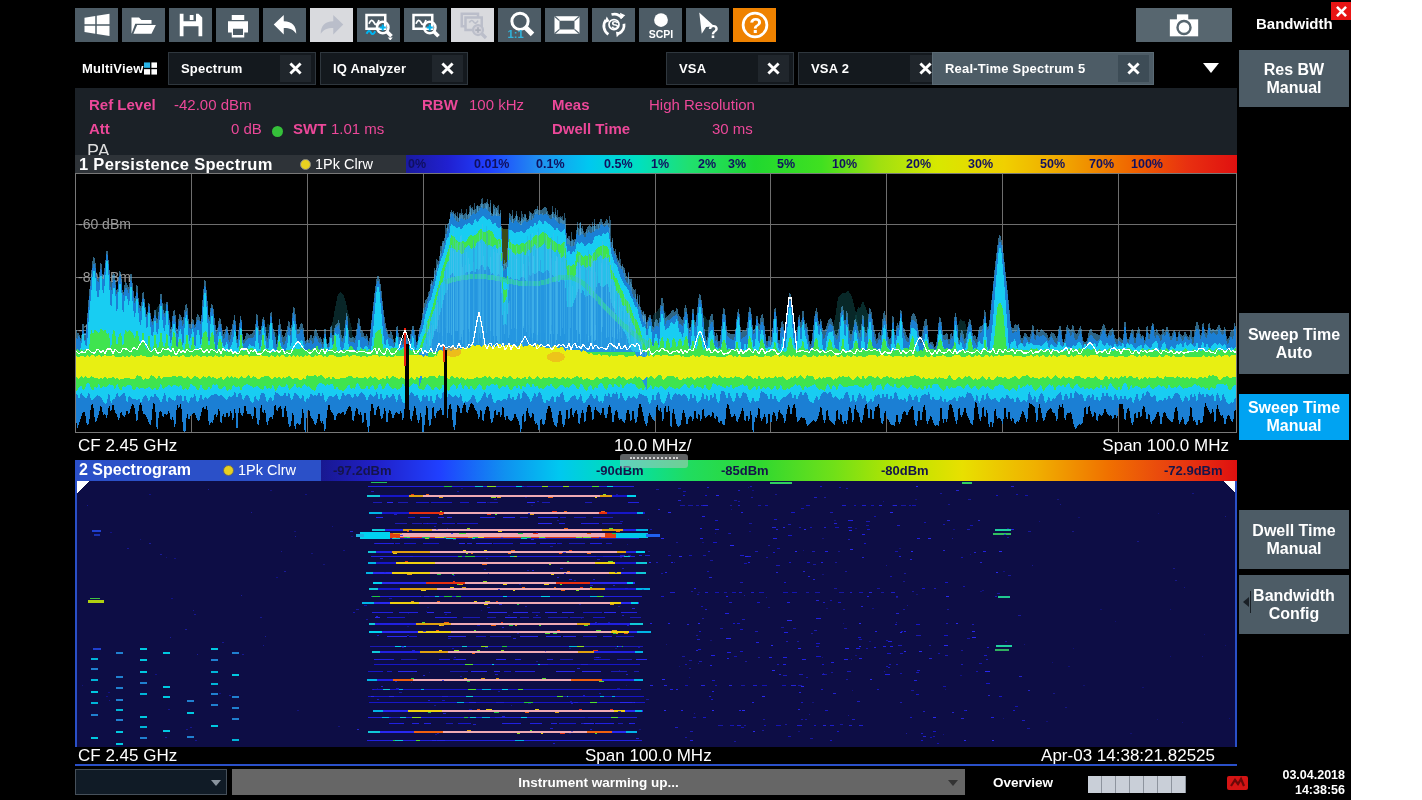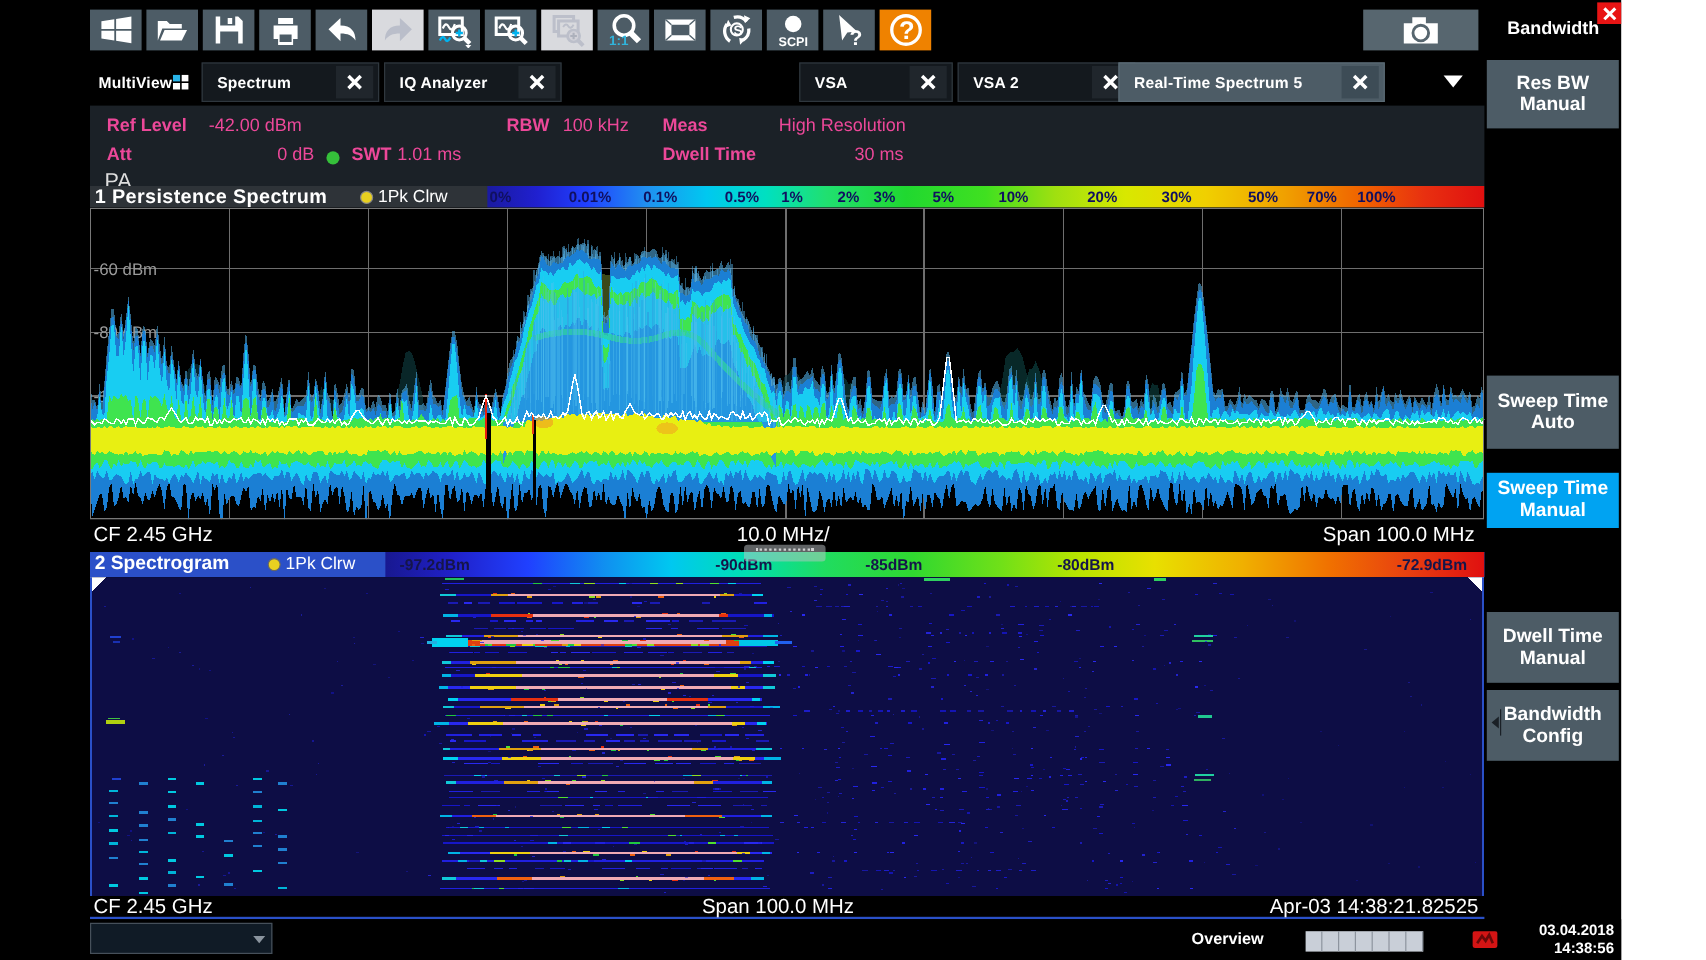--- a/index.html
+++ b/index.html
@@ -1958,29 +1958,30 @@
         <rect x="695" y="1" width="22" height="2" fill="#30d060"></rect>
         <rect x="887" y="1" width="10" height="2" fill="#30d060"></rect>
         <path d="M0,0 L14,0 L0,14 Z" fill="#fff"></path>
         <path d="M1162,0 L1148,0 L1162,14 Z" fill="#fff"></path>
         <rect x="0" y="0" width="2" height="266" fill="#2a50c8"></rect>
         <rect x="1160" y="0" width="2" height="266" fill="#2a50c8"></rect>
       </svg></div>
 <div class="cfb" style="top:747px;height:19px;border-bottom:2px solid #2a50c8">
  <span style="position:absolute;left:3px;top:-1px">CF 2.45 GHz</span>
  <span style="position:absolute;left:510px;top:-1px">Span 100.0 MHz</span>
- <span style="position:absolute;right:5px;top:-1px">Apr-03 14:38:21.82525</span>
+ <span style="position:absolute;right:22px;top:-1px">Apr-03 14:38:21.82525</span>
 </div>
 <div style="position:absolute;left:620px;top:454px;width:68px;height:14px;background:rgba(190,195,200,0.5);border-radius:3px;z-index:5">
  <div style="margin:3px 10px;border-top:2px dotted rgba(255,255,255,0.7)"></div>
     </div>
 <div style="position:absolute;left:0px;top:766px;width:1351px;height:34px;background:#000">
       <div style="position:absolute;left:75px;top:3px;width:152px;height:26px;background:#101b26;border:1px solid #46505a">
         <div style="position:absolute;right:5px;top:10px;width:0;height:0;border-left:5px solid transparent;border-right:5px solid transparent;border-top:6px solid #8a949e"></div>
       </div>
+      <div style="position:absolute;left:232px;top:3px;width:733px;height:26px;background:#666;color:#fff;font-size:13.5px;font-weight:bold;display:flex;align-items:center;justify-content:center">Instrument warming up...<div style="position:absolute;right:7px;top:11px;width:0;height:0;border-left:5px solid transparent;border-right:5px solid transparent;border-top:6px solid #333"></div></div>
       <div style="position:absolute;left:993px;top:9px;color:#fff;font-size:13.5px;font-weight:bold">Overview</div>
       <div style="position:absolute;left:1088px;top:10px;width:98px;height:17px;background:#c9cfd8;display:flex">
         <div style="flex:1;border-right:1px solid #8d949e"></div>
         <div style="flex:1;border-right:1px solid #8d949e"></div>
         <div style="flex:1;border-right:1px solid #8d949e"></div>
         <div style="flex:1;border-right:1px solid #8d949e"></div>
         <div style="flex:1;border-right:1px solid #8d949e"></div>
         <div style="flex:1;border-right:1px solid #8d949e"></div>
         <div style="flex:1;border-right:1px solid #8d949e"></div>
       </div>

